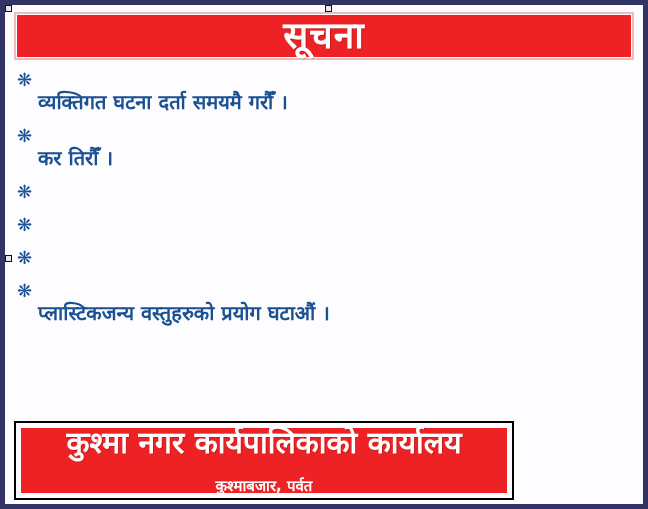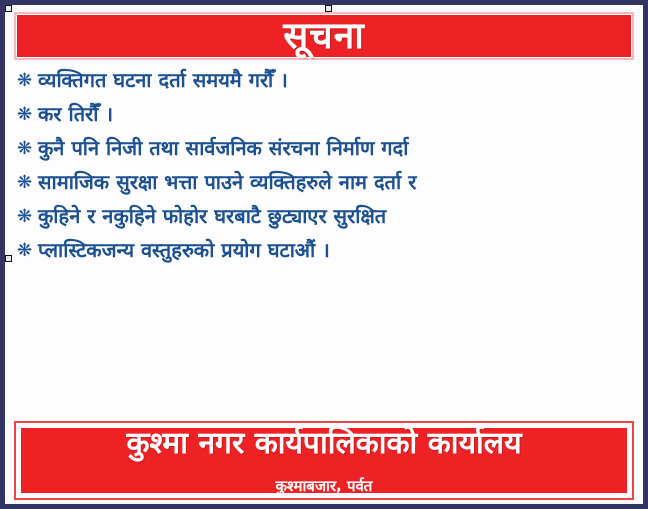--- a/index.html
+++ b/index.html
@@ -95,35 +95,36 @@
   .item-lines {
     flex: 1 1 auto;
   }
   .line {
     color: #1b5093;
     font-family: "DejaVu Sans", "Liberation Sans", sans-serif;
     font-size: 20px;
     font-weight: bold;
     line-height: 31px;
     white-space: nowrap;
+    margin-top: 22px;
   }
   .line.indent {
     padding-left: 14px;
   }
 
   
   .footer-wrap {
     position: absolute;
     left: 9px;
     top: 416px;
-    width: 620px;
+    width: 500px;
     height: 79px;
     box-sizing: border-box;
     background: #fdfdff;
-    border: 2px solid #ef4444;
+    border: 2px solid #000000;
     padding: 5px;
   }
   .footer-banner {
     width: 100%;
     height: 100%;
     box-sizing: border-box;
     background: #ee2124;
     display: flex;
     flex-direction: column;
     align-items: center;
@@ -191,35 +192,32 @@
       <div class="notice-item">
         <div class="bullet">❋</div>
         <div class="item-lines">
           <div class="line">कर तिरौँ ।</div>
         </div>
       </div>
 
       <div class="notice-item">
         <div class="bullet">❋</div>
         <div class="item-lines">
-          <div class="line">कुनै पनि निजी तथा सार्वजनिक संरचना निर्माण गर्दा</div>
-        </div>
-      </div>
-
-      <div class="notice-item">
-        <div class="bullet">❋</div>
-        <div class="item-lines">
-          <div class="line">सामाजिक सुरक्षा भत्ता पाउने व्यक्तिहरुले नाम दर्ता र</div>
-        </div>
-      </div>
-
-      <div class="notice-item">
-        <div class="bullet">❋</div>
-        <div class="item-lines">
-          <div class="line">कुहिने र नकुहिने फोहोर घरबाटै छुट्याएर सुरक्षित</div>
+        </div>
+      </div>
+
+      <div class="notice-item">
+        <div class="bullet">❋</div>
+        <div class="item-lines">
+        </div>
+      </div>
+
+      <div class="notice-item">
+        <div class="bullet">❋</div>
+        <div class="item-lines">
         </div>
       </div>
 
       <div class="notice-item">
         <div class="bullet">❋</div>
         <div class="item-lines">
           <div class="line">प्लास्टिकजन्य वस्तुहरुको प्रयोग घटाऔं ।</div>
         </div>
       </div>
 

